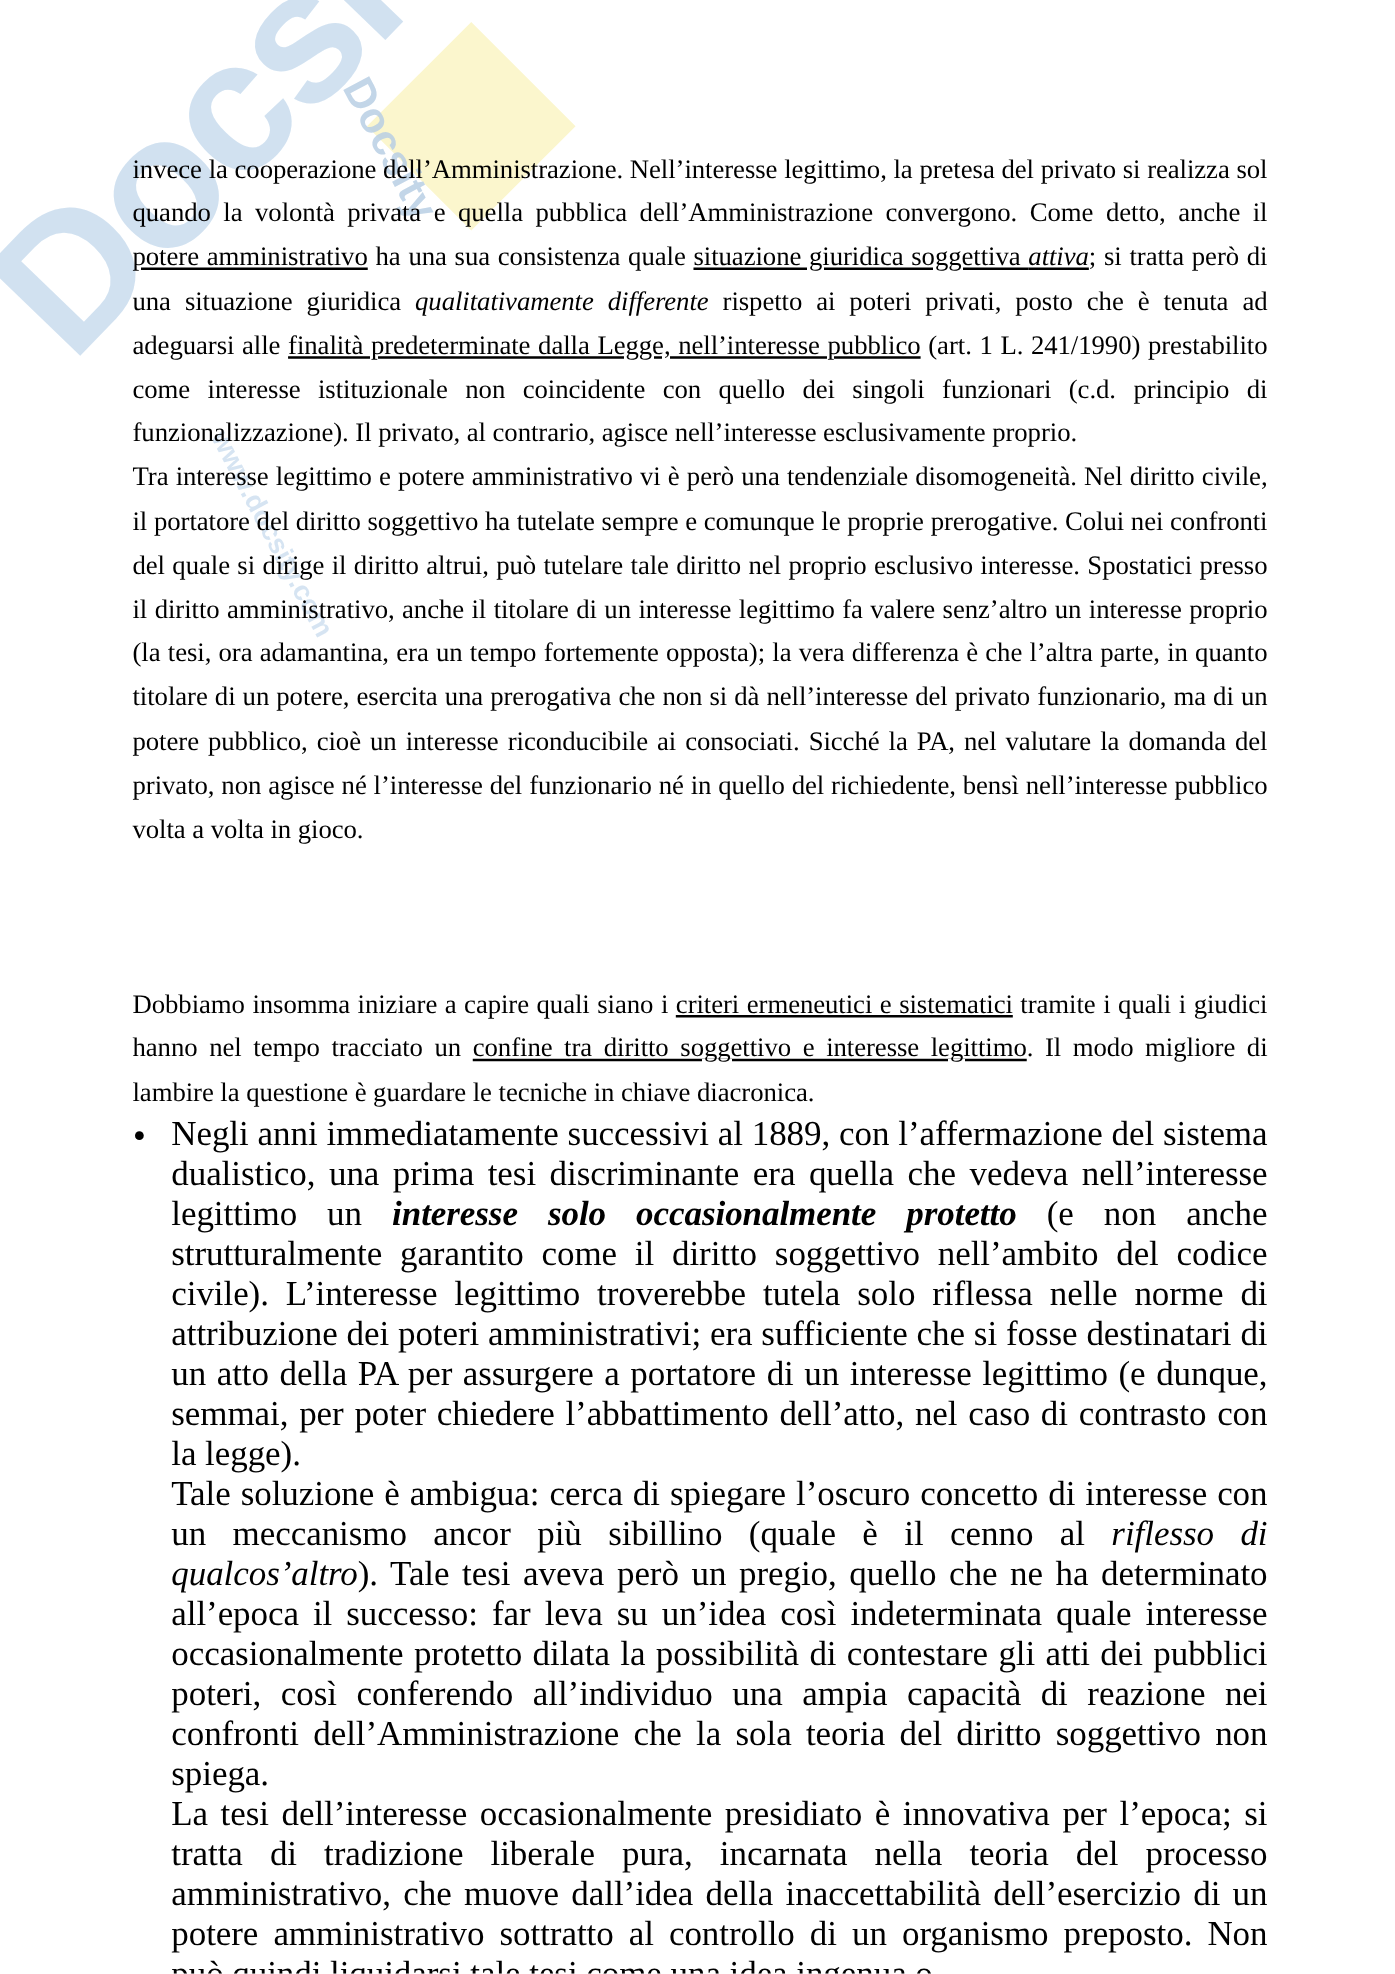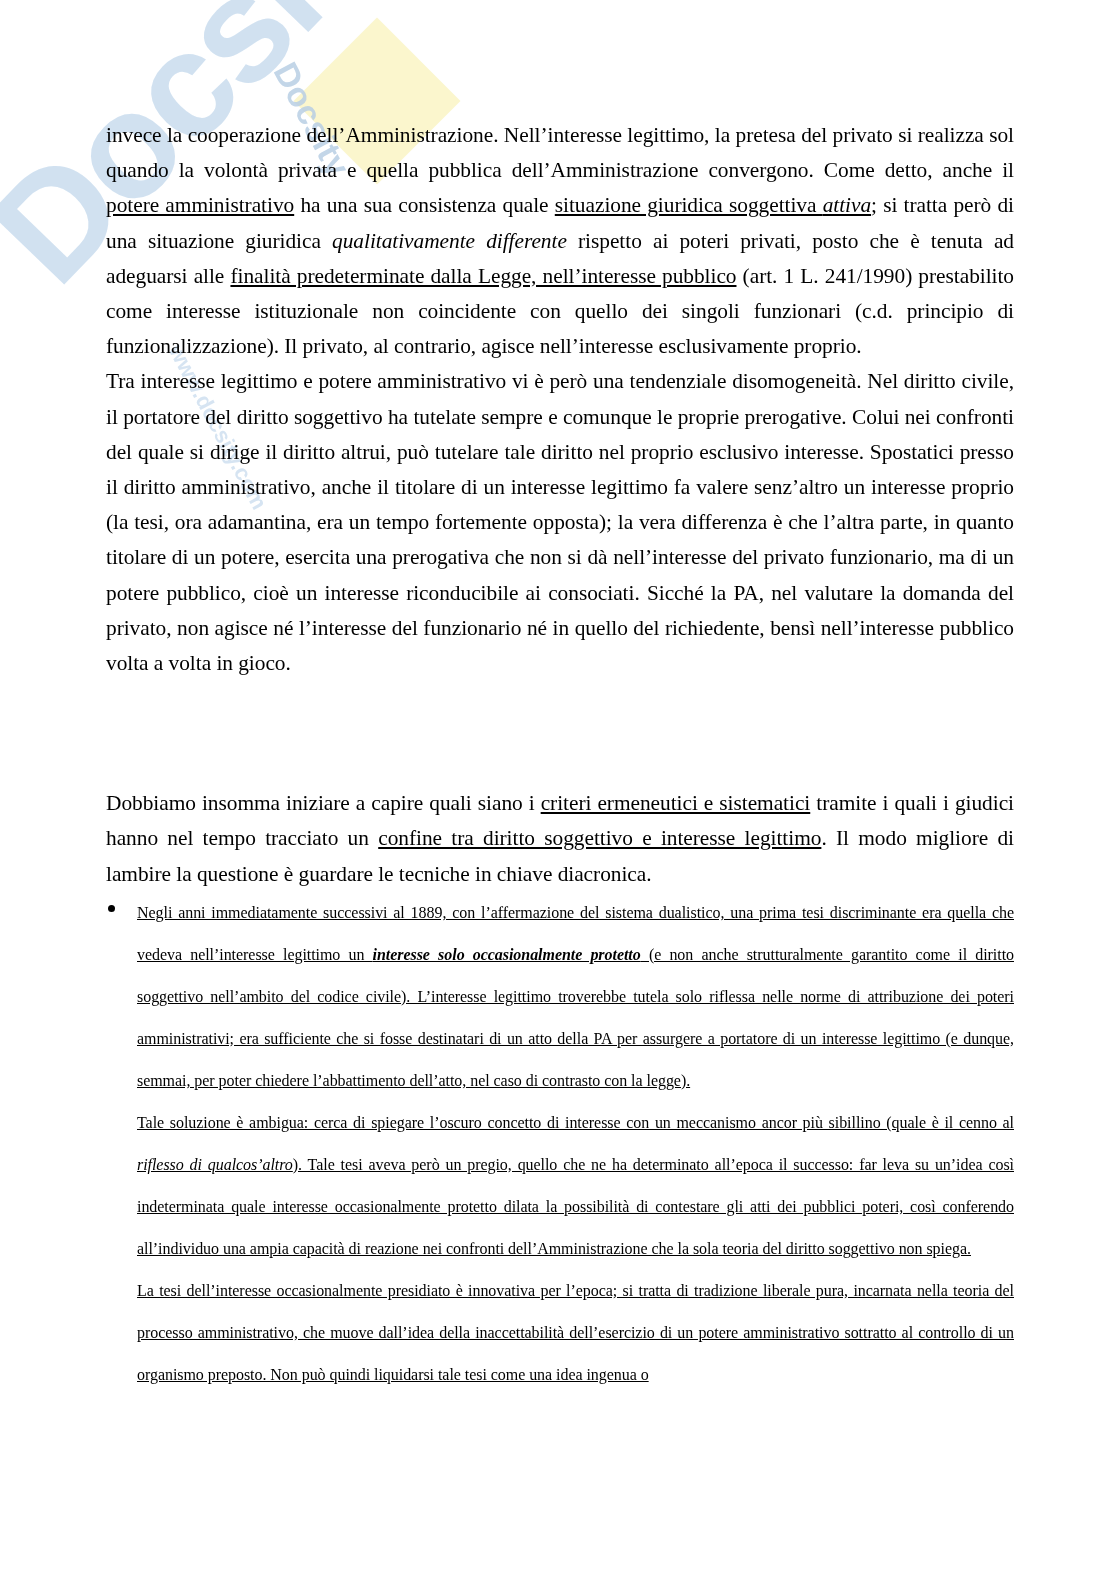--- a/index.html
+++ b/index.html
@@ -124,26 +124,25 @@
     position: absolute;
     left: 2px;
     top: 13px;
     width: 7px;
     height: 7px;
     background: #000;
     border-radius: 50%;
   }
   .sub-para {
     margin: 0;
-    font-size: 16px;
-    line-height: 42px;
+    font-size: 28px;
+    line-height: 32px;
     text-align: justify;
     text-justify: inter-word;
     letter-spacing: -0.05px;
-    text-decoration: underline;
   }
 </style>
 </head>
 <body>
 
 <div class="page">
 
   <div class="wm-layer">
     <div class="wm-diamond"></div>
     <div class="wm-bigtext">Docsity</div>

